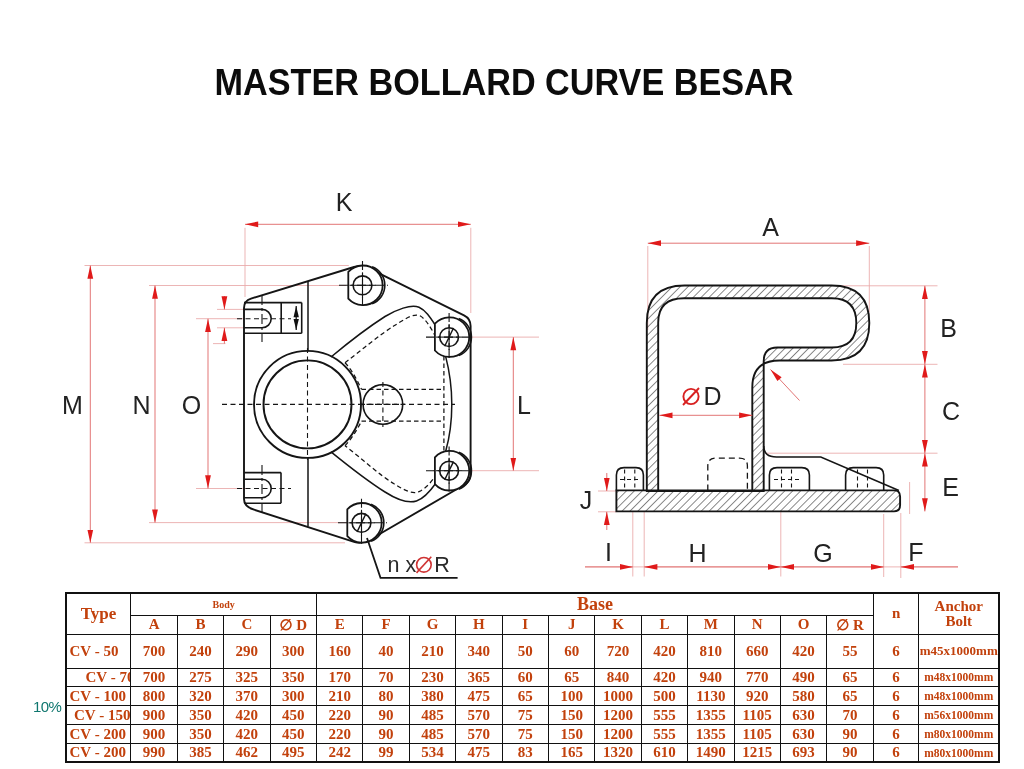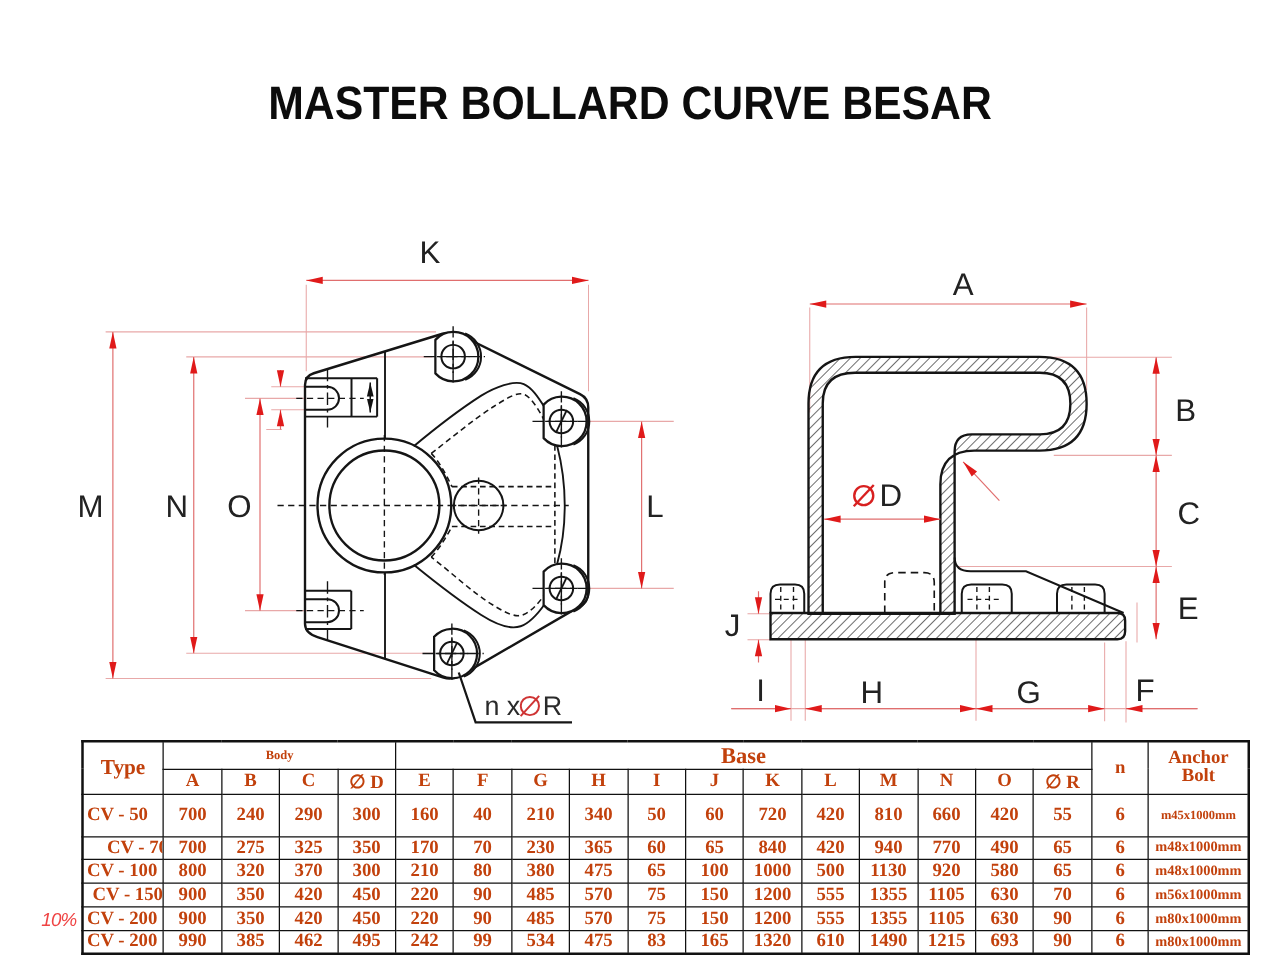--- a/index.html
+++ b/index.html
@@ -1,19 +1,19 @@
 <!DOCTYPE html>
 <html><head>
 <meta charset="utf-8">
 <style>
 html,body{margin:0;padding:0;background:#fff;width:1024px;height:769px;overflow:hidden;}
 *{box-sizing:border-box;}
 #page{position:relative;width:1024px;height:769px;font-family:"Liberation Sans",sans-serif;transform:translateZ(0);}
 #title{position:absolute;left:0;top:64px;width:1008px;text-align:center;font-size:37.5px;line-height:37.5px;font-weight:bold;color:#0c0c0c;transform:scaleX(0.912);transform-origin:504px 50%;}
-#zoom{position:absolute;left:33px;top:728px;font-size:15px;letter-spacing:-0.6px;color:#ef4444;font-style:italic;}
+#zoom{position:absolute;left:33px;top:698px;font-size:15px;letter-spacing:-0.6px;color:#0f766e;}
 table.spec{position:absolute;left:64.5px;top:591.5px;width:933.8px;border-collapse:collapse;table-layout:fixed;font-family:Liberation Serif, serif;color:#c2410c;}
 table.spec td,table.spec th{border:1.4px solid #111;padding:0;text-align:center;vertical-align:middle;font-weight:bold;overflow:hidden;white-space:nowrap;}
 table.spec{border:2px solid #111;}
 </style>
 </head>
 <body>
 <div id="page">
 
 <svg id="cv" width="1024" height="769" viewBox="0 0 1024 769" style="position:absolute;left:0;top:0">
 <defs>
@@ -343,21 +343,21 @@
           <td>340</td>
           <td>50</td>
           <td>60</td>
           <td>720</td>
           <td>420</td>
           <td>810</td>
           <td>660</td>
           <td>420</td>
           <td>55</td>
           <td>6</td>
-          <td style="font-size:10px">m45x1000mm</td>
+          <td style="font-size:13px">m45x1000mm</td>
 </tr>
 <tr style="height:18.9px;font-size:15px">
 <td style="text-align:left;padding-left:19px">CV - 70</td>
           <td>700</td>
           <td>275</td>
           <td>325</td>
           <td>350</td>
           <td>170</td>
           <td>70</td>
           <td>230</td>

